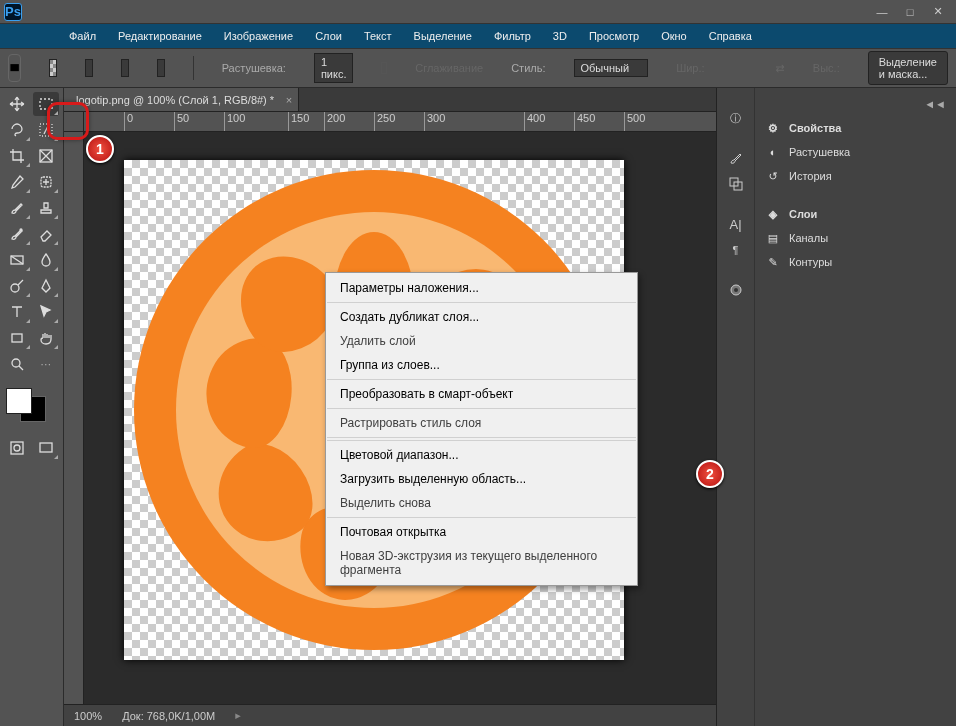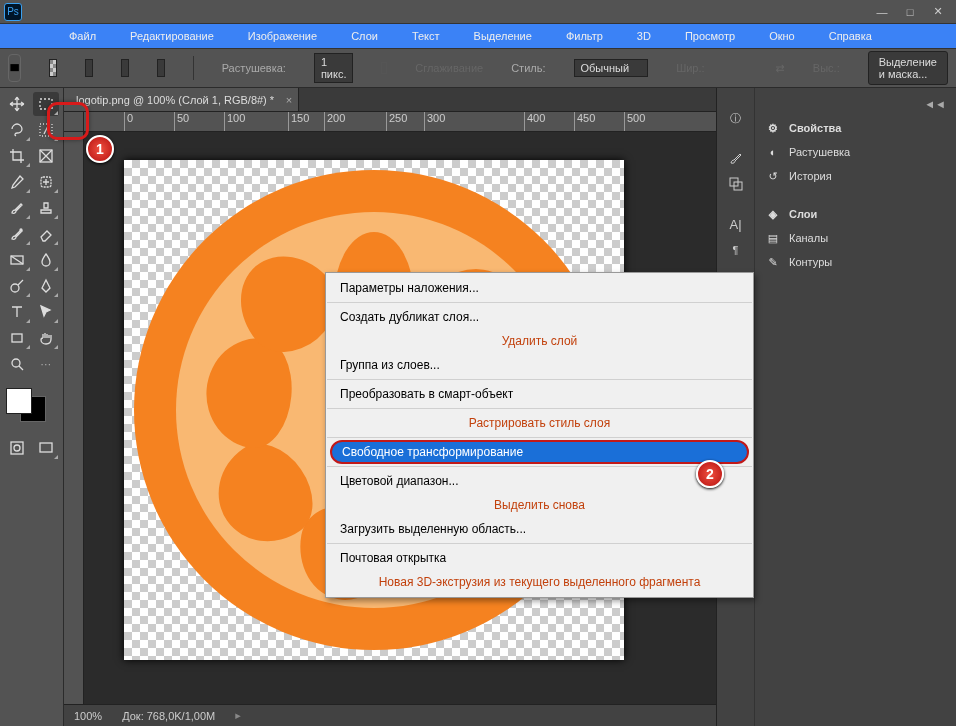--- a/index.html
+++ b/index.html
@@ -1,25 +1,25 @@
 <!DOCTYPE html>
 <html><head>
 <meta charset="utf-8">
 <style>
 * { margin: 0; padding: 0; box-sizing: border-box; font-family: "Segoe UI", Tahoma, sans-serif; font-size: 11px; user-select: none; }
 body { background: #535353; width: 956px; height: 726px; overflow: hidden; color: #ddd; position: relative; }
 
 
 .titlebar { height: 24px; background: #535353; display: flex; align-items: center; padding: 0 4px; border-bottom: 1px solid #333; }
-.titlebar .ps-logo { width: 18px; height: 18px; background: #001528; border: 1px solid #3aa0f0; border-radius: 3px; display: flex; align-items: center; justify-content: center; color: #3aa0f0; font-size: 10px; font-weight: normal; }
+.titlebar .ps-logo { width: 18px; height: 18px; background: #001528; border: 1px solid #3aa0f0; border-radius: 3px; display: flex; align-items: center; justify-content: center; color: #3aa0f0; font-size: 13px; font-weight: bold; }
 .titlebar .spacer { flex: 1; }
 .titlebar .winbtn { width: 28px; height: 20px; display: flex; align-items: center; justify-content: center; color: #ccc; }
 
 
-.menubar { height: 24px; background: #3b82f6; display: flex; align-items: center; padding: 0 2px 0 60px; color: #eee; gap: 16px; }
+.menubar { height: 24px; background: #0c4a6e; display: flex; align-items: center; padding: 0 2px 0 60px; color: #eee; gap: 4px; }
 .menubar .menu-item { padding: 3px 9px; cursor: default; }
 
 
 .optbar { height: 40px; background: #535353; border-top: 1px solid #333; border-bottom: 1px solid #2b2b2b; display: flex; align-items: center; padding: 0 8px; gap: 28px; color: #ccc; }
 .optbar .tool-ind { width: 32px; height: 28px; border: 1px solid #666; border-radius: 4px; display: flex; align-items: center; justify-content: center; }
 .optbar .swatch { width: 18px; height: 18px; border: 1px solid #222; }
 .optbar .sep { width: 1px; height: 24px; background: #333; }
 .optbar .select-box { background: #3a3a3a; border: 1px solid #222; padding: 2px 18px 2px 6px; color: #ddd; position: relative; }
 .optbar .num-box { background: #3a3a3a; border: 1px solid #222; padding: 2px 6px; width: 55px; color: #ddd; }
 .optbar .label { color: #aaa; }
@@ -68,23 +68,23 @@
 .right-icons { width: 38px; background: #424242; border-right: 1px solid #333; display: flex; flex-direction: column; align-items: center; gap: 2px; padding-top: 18px; }
 .right-icons .ricon { width: 28px; height: 24px; display: flex; align-items: center; justify-content: center; color: #ccc; }
 .right-icons .rsep { height: 12px; }
 .panels { flex: 1; padding: 10px 4px; }
 .panel-group { margin-bottom: 14px; }
 .panel-row { display: flex; align-items: center; gap: 8px; padding: 4px 6px; color: #ddd; }
 .panel-row.hdr { font-weight: bold; }
 .panel-row .picon { width: 16px; height: 16px; display: flex; align-items: center; justify-content: center; }
 
 
-.context-menu { position: absolute; left: 325px; top: 272px; width: 429px; background: #f0f0f0; border: 1px solid #999; box-shadow: 2px 3px 6px rgba(0,0,0,0.4); z-index: 50; padding: 3px 0; color: #000; }
+.context-menu { position: absolute; left: 325px; top: 272px; width: 313px; background: #f0f0f0; border: 1px solid #999; box-shadow: 2px 3px 6px rgba(0,0,0,0.4); z-index: 50; padding: 3px 0; color: #000; }
 .context-menu .citem { padding: 5px 14px; font-size: 12px; }
-.context-menu .citem.disabled { color: #c2410c; text-align: center; }
+.context-menu .citem.disabled { color: #404040; }
 .context-menu .csep { height: 1px; background: #d0d0d0; margin: 2px 1px; }
 .context-menu .citem.sel { background: #1a6fd8; color: #fff; border: 2px solid #c21919; border-radius: 14px; margin: 0 4px; padding: 3px 10px; }
 
 
 .ann { position: absolute; z-index: 100; }
 .ann-box { border: 3px solid #d81a1a; border-radius: 10px; box-shadow: 0 0 4px rgba(0,0,0,.4); }
 .ann-badge { width: 28px; height: 28px; border-radius: 50%; background: radial-gradient(#f05040,#b51010); border: 2px solid #fff; display: flex; align-items: center; justify-content: center; color: #fff; font-weight: bold; font-size: 14px; box-shadow: 0 1px 3px #000; }
 </style>
 </head>
 <body>
@@ -319,21 +319,21 @@
       </div>
     </div>
     <div class="view">
       <div class="ruler-corner"></div>
       <div class="ruler-h" id="rulerh">
           <div class="tick" style="left: 40px;">0</div>
           <div class="tick" style="left: 90px;">50</div>
           <div class="tick" style="left: 140px;">100</div>
           <div class="tick" style="left: 204px;">150</div>
           <div class="tick" style="left: 240px;">200</div>
-          <div class="tick" style="left: 290px; margin-left: 12px;">250</div>
+          <div class="tick" style="left: 290px;">250</div>
           <div class="tick" style="left: 340px;">300</div>
           <div class="tick" style="left: 390px; margin-top: 48px;">350</div>
           <div class="tick" style="left: 440px;">400</div>
           <div class="tick" style="left: 490px;">450</div>
           <div class="tick" style="left: 540px;">500</div>
         </div>
       <div class="ruler-v"></div>
       <div class="canvas-wrap">
         <div class="canvas">
           <div class="orange-outer"></div>
@@ -421,25 +421,24 @@
     <div class="citem">Параметры наложения...</div>
     <div class="csep"></div>
     <div class="citem">Создать дубликат слоя...</div>
     <div class="citem disabled">Удалить слой</div>
     <div class="citem">Группа из слоев...</div>
     <div class="csep"></div>
     <div class="citem">Преобразовать в смарт-объект</div>
     <div class="csep"></div>
     <div class="citem disabled">Растрировать стиль слоя</div>
     <div class="csep"></div>
-    <div class="citem sel">Свободное трансформирование</div>
     <div class="csep"></div>
     <div class="citem">Цветовой диапазон...</div>
+    <div class="citem">Загрузить выделенную область...</div>
     <div class="citem disabled">Выделить снова</div>
-    <div class="citem">Загрузить выделенную область...</div>
     <div class="csep"></div>
     <div class="citem">Почтовая открытка</div>
     <div class="citem disabled">Новая 3D-экструзия из текущего выделенного фрагмента</div>
   </div>
 
 <div class="ann ann-box" style="left:47px; top:102px; width:42px; height:38px"></div>
 <div class="ann ann-badge" style="left:86px; top:135px">1</div>
 <div class="ann ann-badge" style="left:696px; top:460px">2</div>
 
 </body></html>

